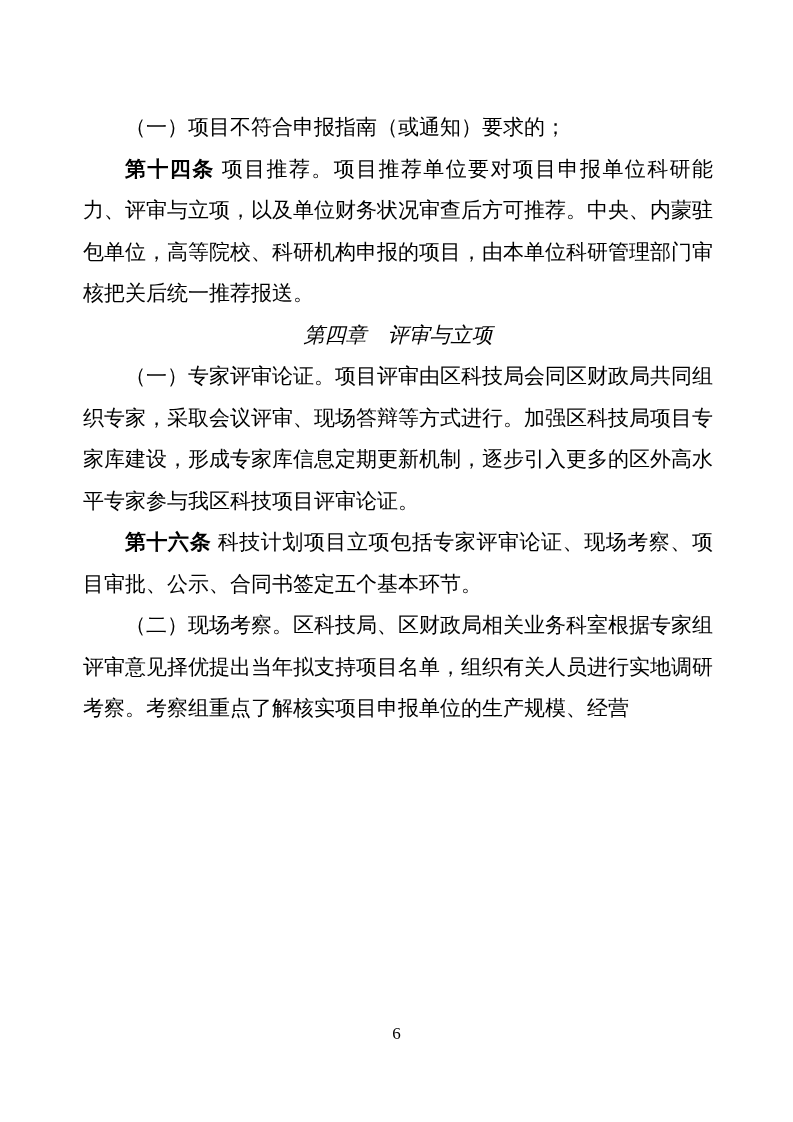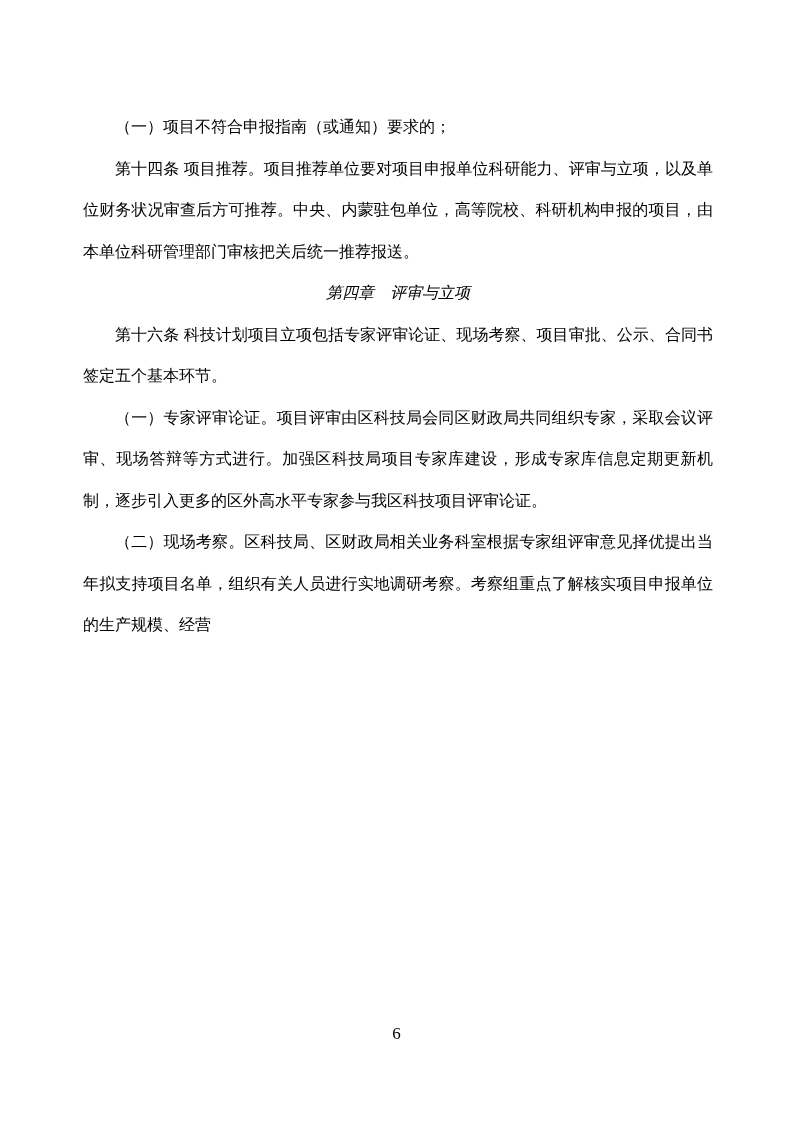--- a/index.html
+++ b/index.html
@@ -17,53 +17,53 @@
     overflow: hidden;
   }
   .page-body {
     position: absolute;
     left: 83px;
     top: 106px;
     width: 630px;
   }
   .para {
     margin: 0;
-    font-size: 16px;
+    font-size: 21px;
     line-height: 41.5px;
     text-align: justify;
     text-justify: inter-character;
     text-indent: 2em;
     word-break: break-all;
     color: #000000;
   }
   .para.heading {
     text-align: center;
     text-indent: 0;
     font-style: italic;
   }
   .seg-bold {
-    font-weight: normal;
+    font-weight: bold;
   }
   .page-number {
     position: absolute;
     left: 0;
     top: 1024px;
     width: 100%;
     text-align: center;
     font-family: "Liberation Serif", serif;
     font-size: 17px;
     color: #000000;
   }
 </style>
 </head>
 <body>
 
 <div class="page">
   <div class="page-body">
       <p class="para"><span class="seg">（一）项目不符合申报指南（或通知）要求的；</span></p>
       <p class="para"><span class="seg-bold">第十四条</span><span class="seg"> 项目推荐。项目推荐单位要对项目申报单位科研能力、评审与立项，以及单位财务状况审查后方可推荐。中央、内蒙驻包单位，高等院校、科研机构申报的项目，由本单位科研管理部门审核把关后统一推荐报送。</span></p>
       <p class="para heading"><span class="seg">第四章　评审与立项</span></p>
+      <p class="para"><span class="seg">（一）专家评审论证。项目评审由区科技局会同区财政局共同组织专家，采取会议评审、现场答辩等方式进行。加强区科技局项目专家库建设，形成专家库信息定期更新机制，逐步引入更多的区外高水平专家参与我区科技项目评审论证。</span></p>
       <p class="para"><span class="seg-bold">第十六条</span><span class="seg"> 科技计划项目立项包括专家评审论证、现场考察、项目审批、公示、合同书签定五个基本环节。</span></p>
-      <p class="para"><span class="seg">（一）专家评审论证。项目评审由区科技局会同区财政局共同组织专家，采取会议评审、现场答辩等方式进行。加强区科技局项目专家库建设，形成专家库信息定期更新机制，逐步引入更多的区外高水平专家参与我区科技项目评审论证。</span></p>
       <p class="para"><span class="seg">（二）现场考察。区科技局、区财政局相关业务科室根据专家组评审意见择优提出当年拟支持项目名单，组织有关人员进行实地调研考察。考察组重点了解核实项目申报单位的生产规模、经营</span></p>
     </div>
   <div class="page-number">6</div>
 </div>
 
 </body></html>

